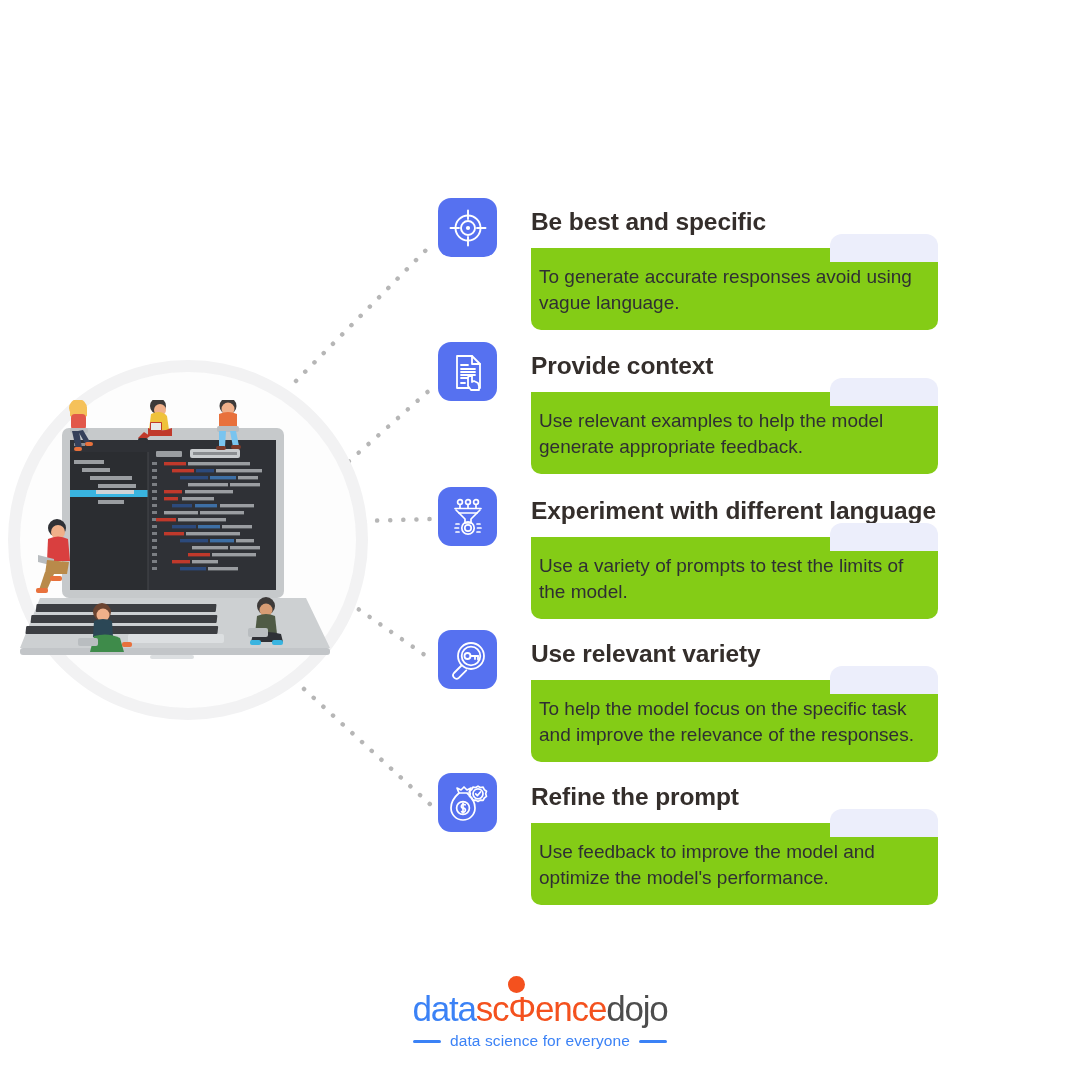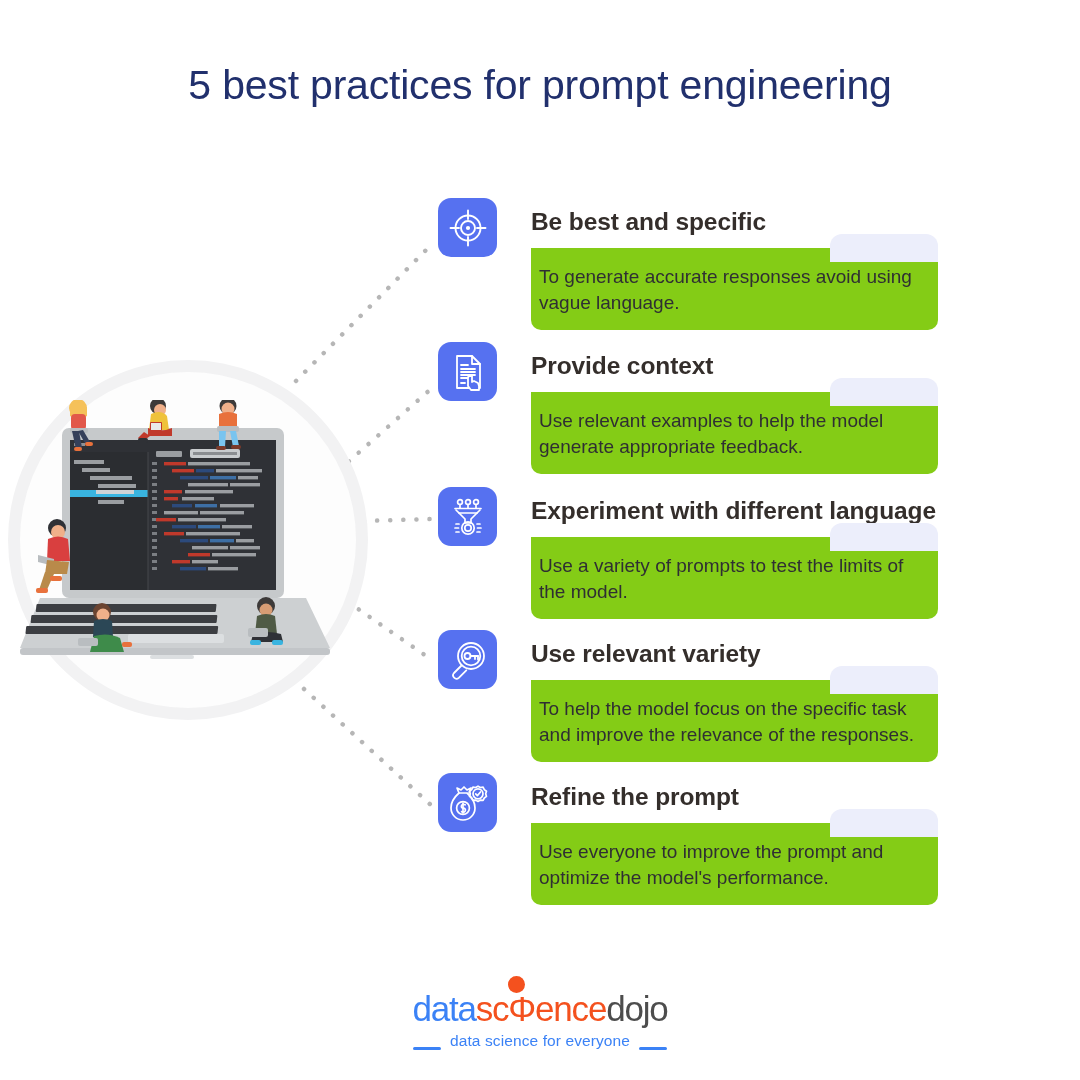--- a/index.html
+++ b/index.html
@@ -150,21 +150,21 @@
     left: 96px;
     top: -14px;
     width: 17px;
     height: 17px;
     background: #f4511e;
     border-radius: 50%;
   }
   .tagline-wrap {
     margin-top: 4px;
     display: flex;
-    align-items: flex-end;
+    align-items: center;
     justify-content: center;
     gap: 9px;
   }
   .tag-dash {
     width: 28px;
     height: 3px;
     background: #3b82f6;
     border-radius: 2px;
     display: inline-block;
   }
@@ -173,21 +173,20 @@
     color: #3b82f6;
     letter-spacing: 0.1px;
     white-space: nowrap;
   }
 </style>
 </head>
 <body>
 
 <div id="canvas">
 
-  <h1 class="page-title">5 best practices for prompt engineering</h1>
 
   <svg class="connectors" viewBox="0 0 1080 1080">
     <g stroke="#b6b6b6" stroke-width="4.5" stroke-linecap="round" stroke-dasharray="0.1 13" fill="none">
       <line x1="296" y1="381" x2="432" y2="244"></line>
       <line x1="339" y1="470" x2="432" y2="388"></line>
       <line x1="364" y1="521" x2="432" y2="519"></line>
       <line x1="348" y1="602" x2="432" y2="660"></line>
       <line x1="304" y1="689" x2="432" y2="806"></line>
     </g>
   </svg>
@@ -446,21 +445,21 @@
         <circle cx="15" cy="25" r="6.4"></circle>
         <path d="M17.2 21.8 q-3.5 -1.4 -3.8 1.4 q-0.2 1.8 2 2 q2.2 0.2 2 2 q-0.3 2.8 -3.8 1.4"></path>
         <line x1="15" y1="20" x2="15" y2="30"></line>
         <path d="M30 3.2 l2.4 1.3 2.7 -0.3 1.2 2.4 2.2 1.6 -0.8 2.6 0.8 2.6 -2.2 1.6 -1.2 2.4 -2.7 -0.3 -2.4 1.3 -2.4 -1.3 -2.7 0.3 -1.2 -2.4 -2.2 -1.6 0.8 -2.6 -0.8 -2.6 2.2 -1.6 1.2 -2.4 2.7 0.3 z"></path>
         <circle cx="30" cy="10.8" r="5"></circle>
         <path d="M27.7 10.8 l1.7 1.8 3.1 -3.6"></path>
       </svg>
     </div>
     <div class="p-heading">Refine the prompt</div>
     <div class="p-desc">
-      <span class="txt">Use everyone to improve the prompt and optimize the model's performance.</span>
+      <span class="txt">Use feedback to improve the model and optimize the model's performance.</span>
     </div>
   </div>
 
   <div class="logo">
     <div class="logo-word">
       <span class="lw-data">data</span><span class="lw-sci">sc</span><span class="lw-sci">Φ</span><span class="lw-sci">ence</span><span class="lw-dojo">dojo</span>
       <span class="figure-dot"></span>
     </div>
     <div class="tagline-wrap">
       <span class="tag-dash"></span>

